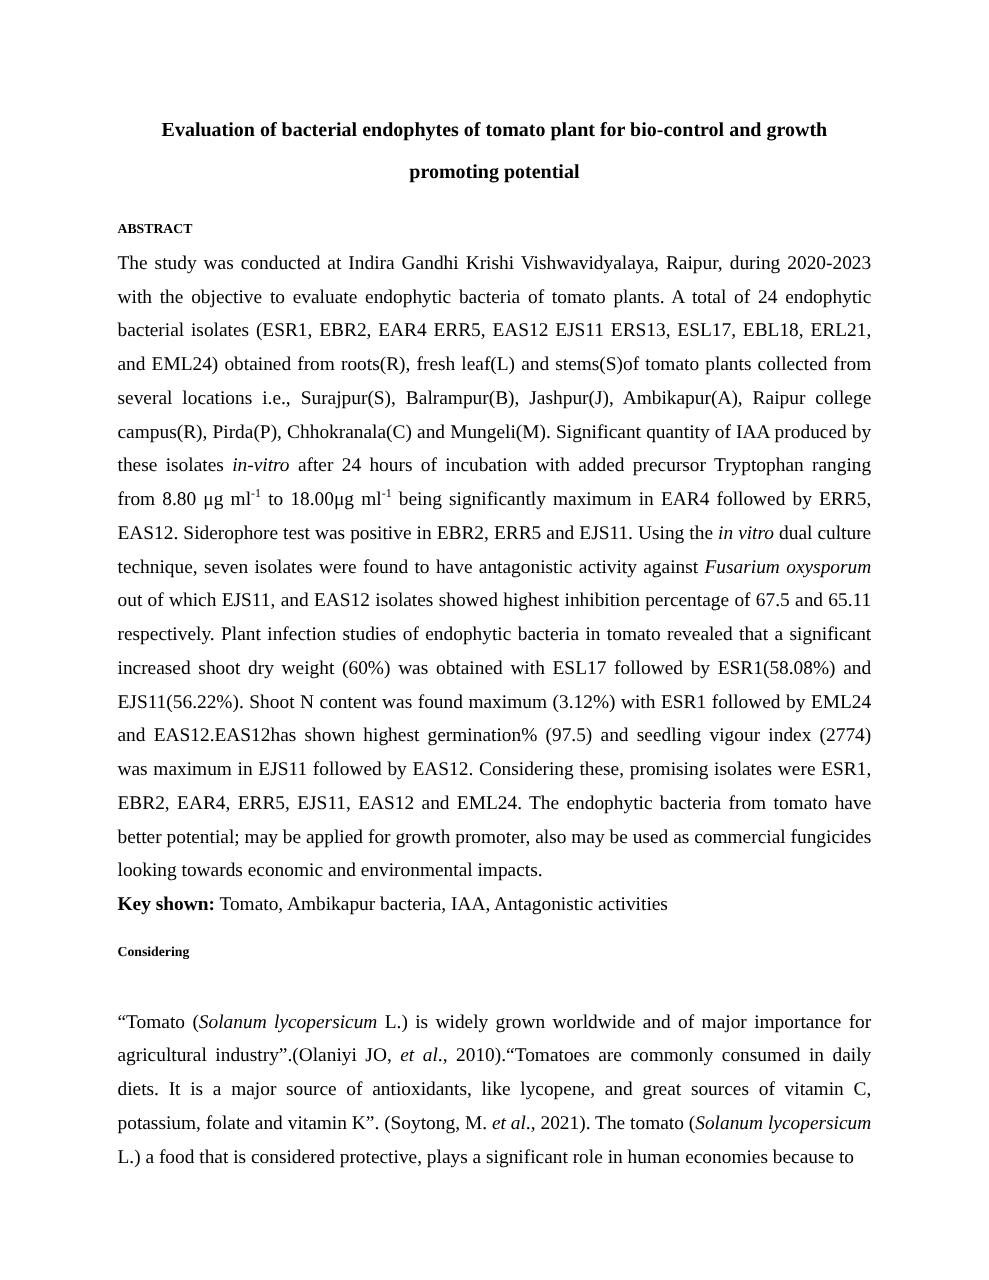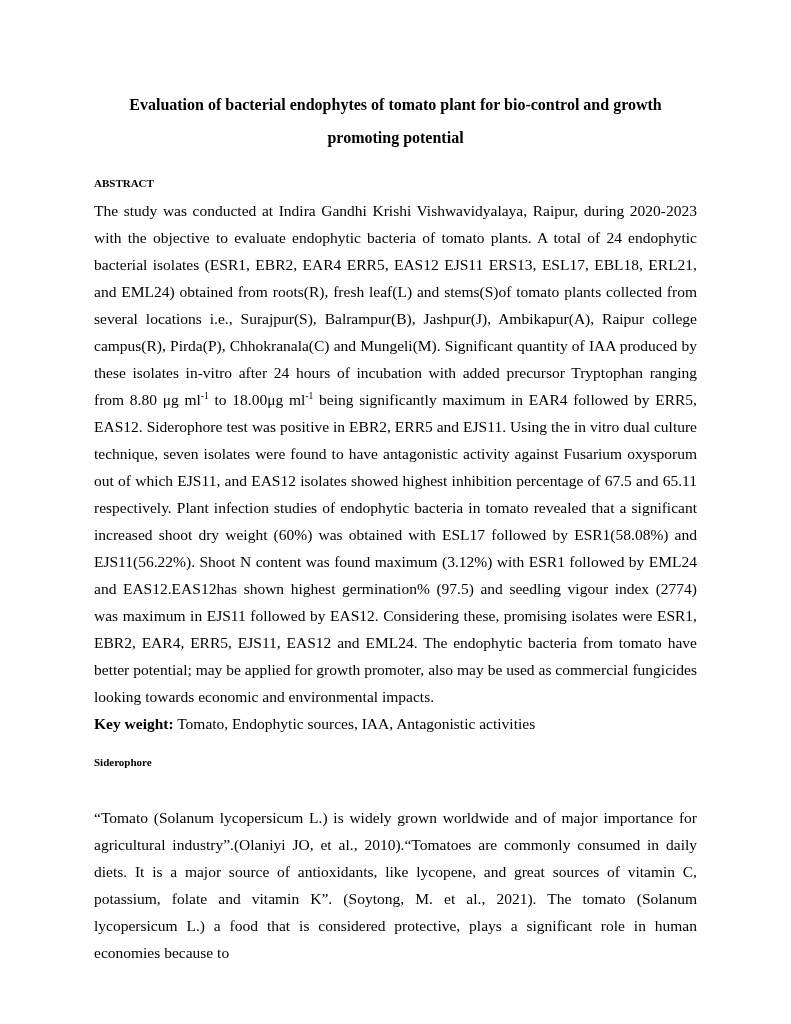--- a/index.html
+++ b/index.html
@@ -35,39 +35,39 @@
     margin-top: 12px;
   }
   p.body {
     text-align: justify;
     line-height: 27px;
     margin: 0;
   }
   p.intro-paragraph {
     margin-top: 28px;
   }
-  .italic { }
+  .italic { font-style: italic; }
   .bold { font-weight: bold; }
   sup {
     font-size: 0.62em;
     vertical-align: super;
     line-height: 0;
   }
 </style>
 </head>
 <body>
 
 <div class="page">
 
   <h1 class="title">Evaluation of bacterial endophytes of tomato plant for bio-control and growth promoting potential</h1>
 
   <section>
     <h2 class="heading">ABSTRACT</h2>
     <p class="body"><span>The study was conducted at Indira Gandhi Krishi Vishwavidyalaya, Raipur, during 2020-2023 with the objective to evaluate endophytic bacteria of tomato plants. A total of 24 endophytic bacterial isolates (ESR1, EBR2, EAR4 ERR5, EAS12 EJS11 ERS13, ESL17, EBL18, ERL21, and EML24) obtained from roots(R), fresh leaf(L) and stems(S)of tomato plants collected from several locations i.e., Surajpur(S), Balrampur(B), Jashpur(J), Ambikapur(A), Raipur college campus(R), Pirda(P), Chhokranala(C) and Mungeli(M). Significant quantity of IAA produced by these isolates </span><span class="italic">in-vitro</span><span> after 24 hours of incubation with added precursor Tryptophan ranging from 8.80 μg ml</span><sup>-1</sup><span> to 18.00μg ml</span><sup>-1</sup><span> being significantly maximum in EAR4 followed by ERR5, EAS12. Siderophore test was positive in EBR2, ERR5 and EJS11. Using the </span><span class="italic">in vitro</span><span> dual culture technique, seven isolates were found to have antagonistic activity against </span><span class="italic">Fusarium oxysporum</span><span> out of which EJS11, and EAS12 isolates showed highest inhibition percentage of 67.5 and 65.11 respectively. Plant infection studies of endophytic bacteria in tomato revealed that a significant increased shoot dry weight (60%) was obtained with ESL17 followed by ESR1(58.08%) and EJS11(56.22%). Shoot N content was found maximum (3.12%) with ESR1 followed by EML24 and EAS12.EAS12has shown highest germination% (97.5) and seedling vigour index (2774) was maximum in EJS11 followed by EAS12. Considering these, promising isolates were ESR1, EBR2, EAR4, ERR5, EJS11, EAS12 and EML24. The endophytic bacteria from tomato have better potential; may be applied for growth promoter, also may be used as commercial fungicides looking towards economic and environmental impacts.</span></p>
-    <p class="body"><span class="bold">Key weight:</span><span> Tomato, Endophytic sources, IAA, Antagonistic activities</span></p>
+    <p class="body"><span class="bold">Key shown:</span><span> Tomato, Ambikapur bacteria, IAA, Antagonistic activities</span></p>
   </section>
 
   <section>
-    <h2 class="heading intro-heading">Siderophore</h2>
+    <h2 class="heading intro-heading">Considering</h2>
     <p class="body intro-paragraph"><span>“Tomato (</span><span class="italic">Solanum lycopersicum</span><span> L.) is widely grown worldwide and of major importance for agricultural industry”.(Olaniyi JO, </span><span class="italic">et al</span><span>., 2010).“Tomatoes are commonly consumed in daily diets. It is a major source of antioxidants, like lycopene, and great sources of vitamin C, potassium, folate and vitamin K”. (Soytong, M. </span><span class="italic">et al</span><span>., 2021). The tomato (</span><span class="italic">Solanum lycopersicum</span><span> L.) a food that is considered protective, plays a significant role in human economies because to</span></p>
   </section>
 
 </div>
 
 </body></html>

